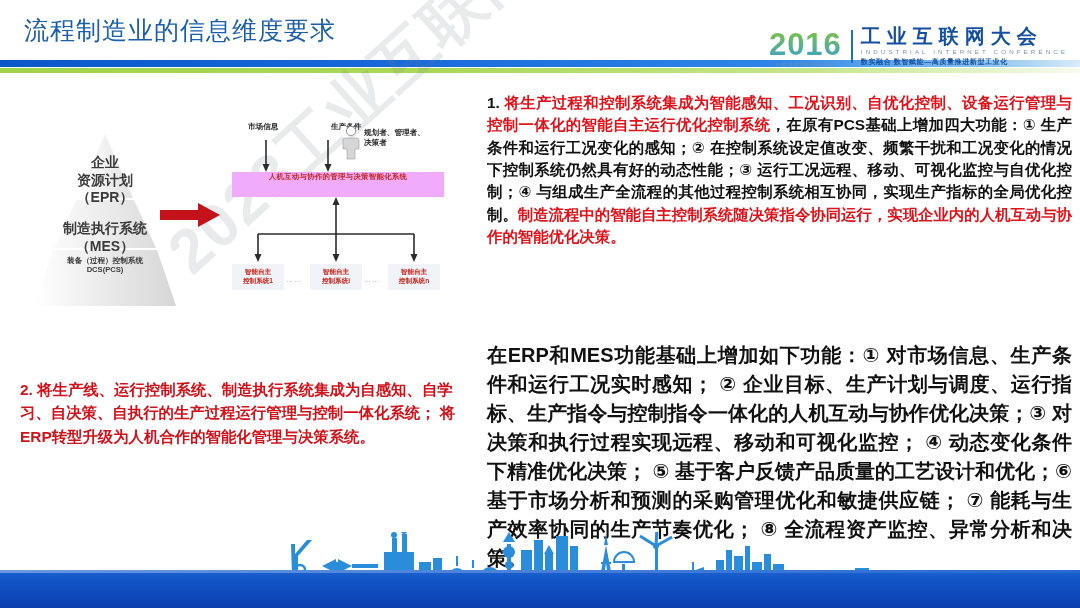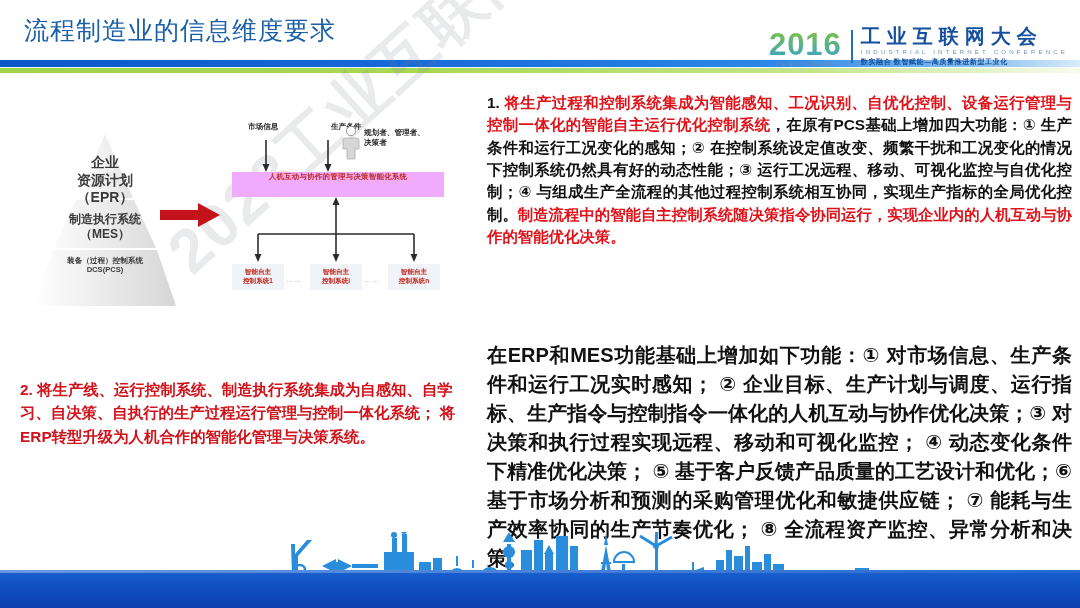--- a/index.html
+++ b/index.html
@@ -56,21 +56,21 @@
     font-weight:700;white-space:nowrap;
     transform:rotate(-42deg);transform-origin:left top;
     pointer-events:none;letter-spacing:2px;
   }
 
   
   .pyramid{position:absolute;left:32px;top:132px;width:146px;height:176px;}
   .pyr-svg{position:absolute;left:0;top:0;}
   .pyr-txt{position:absolute;width:100%;text-align:center;color:#3b3b3b;font-weight:700;line-height:1.25;}
   .pyr-l1{top:22px;font-size:14px;}
-  .pyr-l2{top:80px;font-size:12px;}
+  .pyr-l2{top:88px;font-size:14px;}
   .pyr-l3{top:124px;font-size:7.6px;}
   .pyr-sub{font-weight:700;}
 
   .red-arrow{position:absolute;left:160px;top:200px;width:62px;height:30px;}
 
   
   .flow{position:absolute;left:232px;top:122px;width:250px;height:190px;}
   .flow-lbl{position:absolute;font-size:7.6px;color:#2b2b2b;font-weight:700;white-space:nowrap;}
   .lbl-market{left:16px;top:0px;}
   .lbl-cond{left:80px;top:0px;margin-left:19px;}

